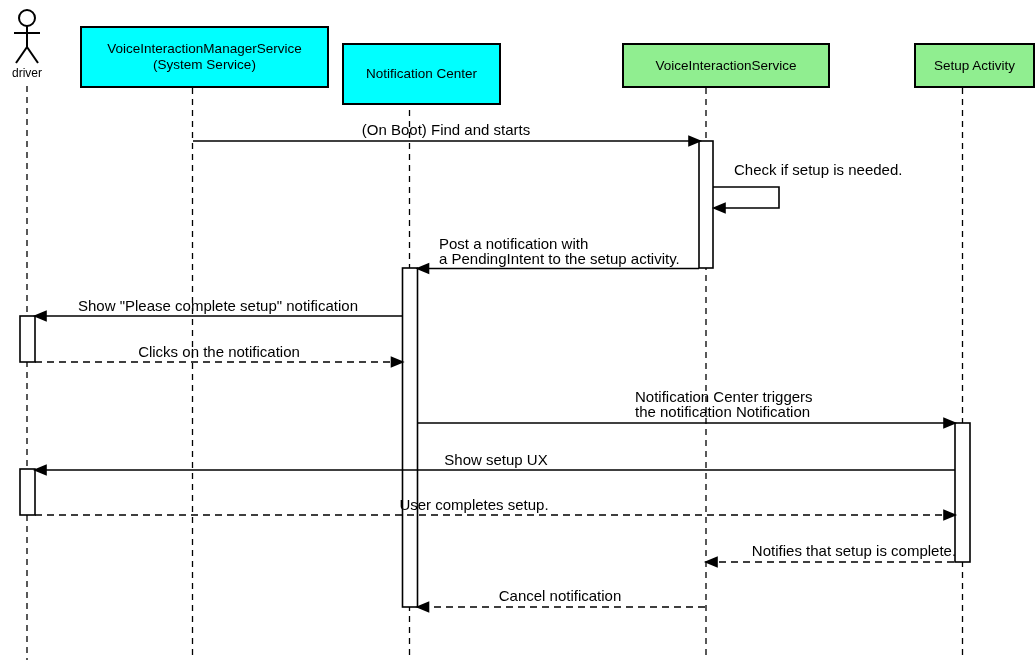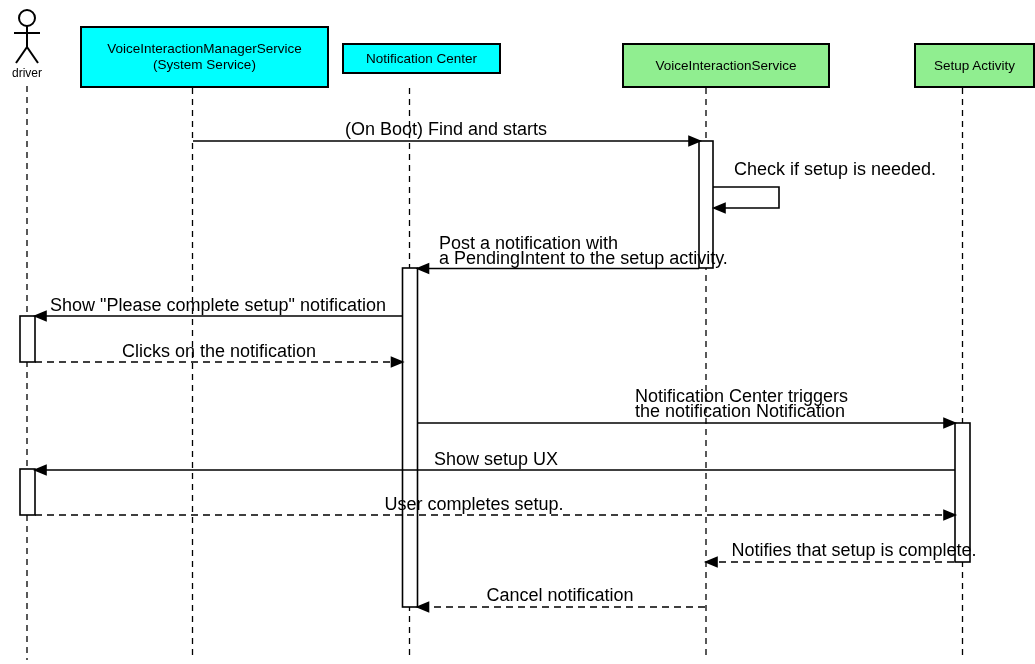--- a/index.html
+++ b/index.html
@@ -8,21 +8,21 @@
     font-family:"Liberation Sans", sans-serif; color:#000; overflow:hidden;
   }
   svg.layer { position:absolute; left:0; top:0; }
   .pbox {
     position:absolute; box-sizing:border-box; border:2.5px solid #000000;
     display:flex; flex-direction:column; align-items:center; justify-content:center;
     text-align:center; font-size:13.5px; line-height:16px;margin-left:12px;
   }
   .pbox.cyan  { background:#00ffff; }
   .pbox.green { background:#90ee90; }
-  .msg { position:absolute; font-size:18px; line-height:15px; white-space:nowrap; }
+  .msg { position:absolute; font-size:15px; line-height:15px; white-space:nowrap; }
   .msg.center { transform:translateX(-50%); }
   .actor-label {
     position:absolute; font-size:12px; transform:translateX(-50%); white-space:nowrap;
   }
 </style>
 </head>
 <body>
 
 <div class="stage">
 
@@ -95,21 +95,21 @@
       </g>
     </g>
   </svg>
 
   <div class="actor-label" style="left:27px; top:66px;">driver</div>
 
   <div class="pbox cyan" style="left:68px; top:26px; width:249px; height:62px;">
     <div>VoiceInteractionManagerService</div>
     <div>(System Service)</div>
   </div>
-  <div class="pbox cyan" style="left:330px; top:43px; width:159px; height:31px;">
+  <div class="pbox cyan" style="left:330px; top:43px; width:159px; height:62px;">
     <div>Notification Center</div>
   </div>
   <div class="pbox green" style="left:610px; top:43px; width:208px; height:45px;">
     <div>VoiceInteractionService</div>
   </div>
   <div class="pbox green" style="left:902px; top:43px; width:121px; height:45px;">
     <div>Setup Activity</div>
   </div>
 
   <div class="msg center" style="left:446px; top:122px;">(On Boot) Find and starts</div>

